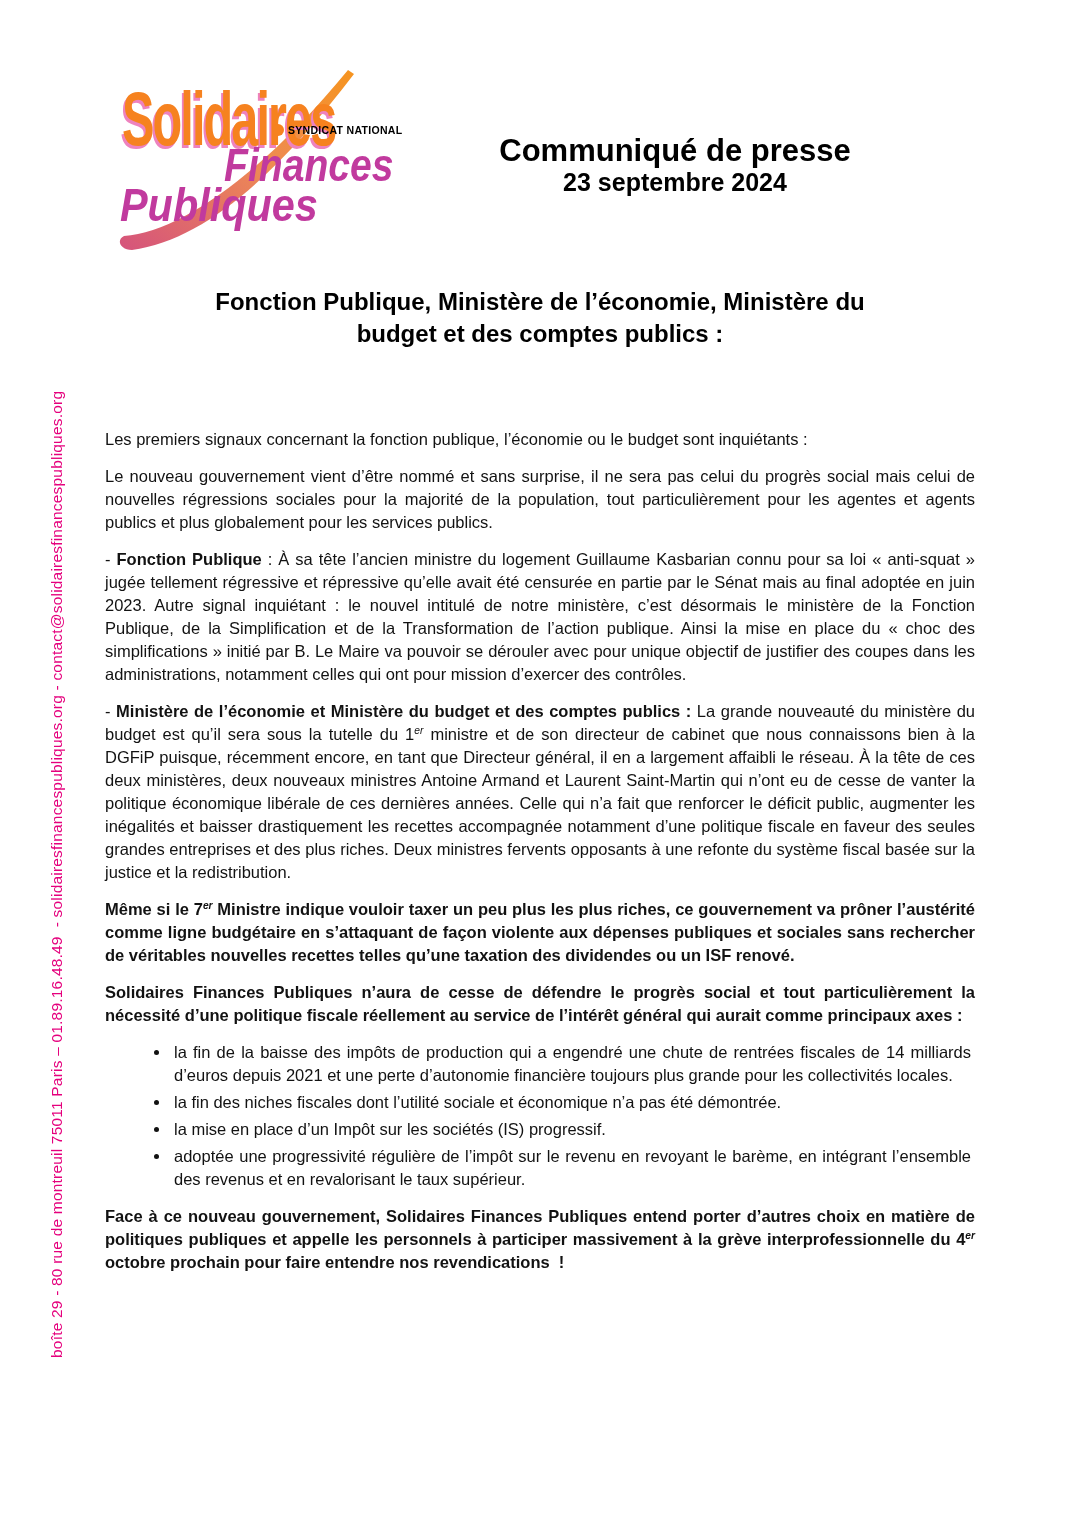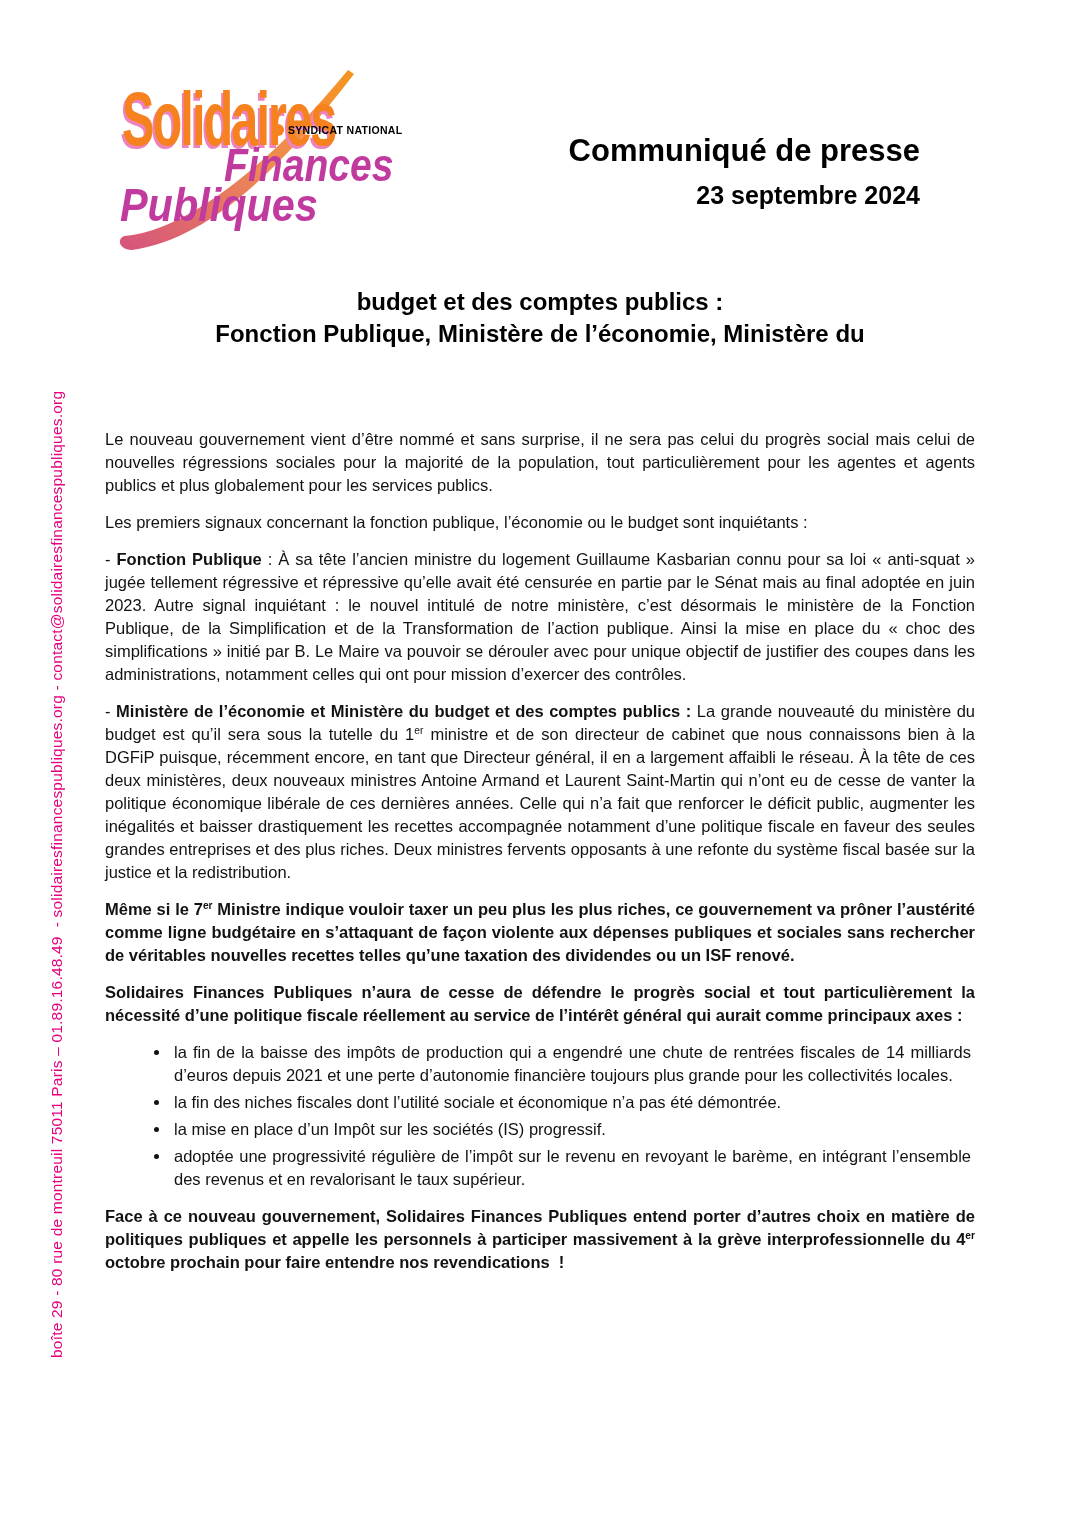--- a/index.html
+++ b/index.html
@@ -57,40 +57,40 @@
   }
   .logo-publiques {
     position: absolute; left: 0px; top: 106px;
     font-size: 46px; font-weight: bold; font-style: italic; line-height: 1;
     color: #C13A9E;
     transform: scaleX(0.9); transform-origin: 0 0;
     white-space: nowrap;
   }
 
   
-  .press-header { position: absolute; left: 430px; top: 134px; width: 490px; text-align: right; color: #000; }
+  .press-header { position: absolute; left: 430px; top: 134px; width: 490px; text-align: center; color: #000; }
   .press-title { font-size: 31px; font-weight: bold; line-height: 1.1; }
-  .press-date  { font-size: 25px; font-weight: bold; margin-top: 13px; }
+  .press-date  { font-size: 25px; font-weight: bold; margin-top: 0; }
 
   
   .doc-title {
     position: absolute; left: 105px; top: 286px; width: 870px;
     text-align: center; font-size: 24px; font-weight: bold;
     line-height: 31.5px; color: #000;
   }
 
   
   .content {
     position: absolute; left: 105px; top: 428px; width: 870px;
     font-size: 16.5px; line-height: 23px; text-align: justify;
   }
   .content p { margin: 0 0 14px 0; }
   .content p.bold-para { font-weight: bold; }
   .content b { font-weight: bold; margin-top: 24px; }
-  .content sup { font-size: 0.62em; line-height: 0; }
+  .content sup { font-size: 0.62em; line-height: 0; font-style: italic; }
   .content ul { margin: 0 0 14px 0; padding: 0 0 0 62px; }
   .content li { margin: 4px; padding-left: 3px; }
 </style>
 </head>
 <body>
 
 <div class="page">
 
   <div class="sidebar-contact">boîte 29 - 80 rue de montreuil 75011 Paris – 01.89.16.48.49&nbsp; - solidairesfinancespubliques.org - contact@solidairesfinancespubliques.org</div>
 
@@ -112,29 +112,29 @@
     <div class="logo-finances">Finances</div>
     <div class="logo-publiques">Publiques</div>
   </div>
 
   <div class="press-header">
     <div class="press-title">Communiqué de presse</div>
     <div class="press-date">23 septembre 2024</div>
   </div>
 
   <div class="doc-title">
+    <div>Fonction Publique, Ministère de l’économie, Ministère du</div>
     <div>budget et des comptes publics :</div>
-    <div>Fonction Publique, Ministère de l’économie, Ministère du</div>
   </div>
 
   <div class="content">
 
+    <p>Les premiers signaux concernant la fonction publique, l’économie ou le budget sont inquiétants :</p>
+
     <p>Le nouveau gouvernement vient d’être nommé et sans surprise, il ne sera pas celui du progrès social mais celui de nouvelles régressions sociales pour la majorité de la population, tout particulièrement pour les agentes et agents publics et plus globalement pour les services publics.</p>
-
-    <p>Les premiers signaux concernant la fonction publique, l’économie ou le budget sont inquiétants :</p>
 
     <p><span>- </span><b>Fonction Publique</b><span> : À sa tête l’ancien ministre du logement Guillaume Kasbarian connu pour sa loi « anti-squat » jugée tellement régressive et répressive qu’elle avait été censurée en partie par le Sénat mais au final adoptée en juin 2023. Autre signal inquiétant : le nouvel intitulé de notre ministère, c’est désormais le ministère de la Fonction Publique, de la Simplification et de la Transformation de l’action publique. Ainsi la mise en place du « choc des simplifications » initié par B. Le Maire va pouvoir se dérouler avec pour unique objectif de justifier des coupes dans les administrations, notamment celles qui ont pour mission d’exercer des contrôles.</span></p>
 
     <p><span>- </span><b>Ministère de l’économie et Ministère du budget et des comptes publics :</b><span> La grande nouveauté du ministère du budget est qu’il sera sous la tutelle du 1</span><sup>er</sup><span> ministre et de son directeur de cabinet que nous connaissons bien à la DGFiP puisque, récemment encore, en tant que Directeur général, il en a largement affaibli le réseau. À la tête de ces deux ministères, deux nouveaux ministres Antoine Armand et Laurent Saint-Martin qui n’ont eu de cesse de vanter la politique économique libérale de ces dernières années. Celle qui n’a fait que renforcer le déficit public, augmenter les inégalités et baisser drastiquement les recettes accompagnée notamment d’une politique fiscale en faveur des seules grandes entreprises et des plus riches. Deux ministres fervents opposants à une refonte du système fiscal basée sur la justice et la redistribution.</span></p>
 
     <p class="bold-para"><span>Même si le 7</span><sup>er</sup><span> Ministre indique vouloir taxer un peu plus les plus riches, ce gouvernement va prôner l’austérité comme ligne budgétaire en s’attaquant de façon violente aux dépenses publiques et sociales sans rechercher de véritables nouvelles recettes telles qu’une taxation des dividendes ou un ISF renové.</span></p>
 
     <p class="bold-para">Solidaires Finances Publiques n’aura de cesse de défendre le progrès social et tout particulièrement la nécessité d’une politique fiscale réellement au service de l’intérêt général qui aurait comme principaux axes :</p>
 
     <ul>

